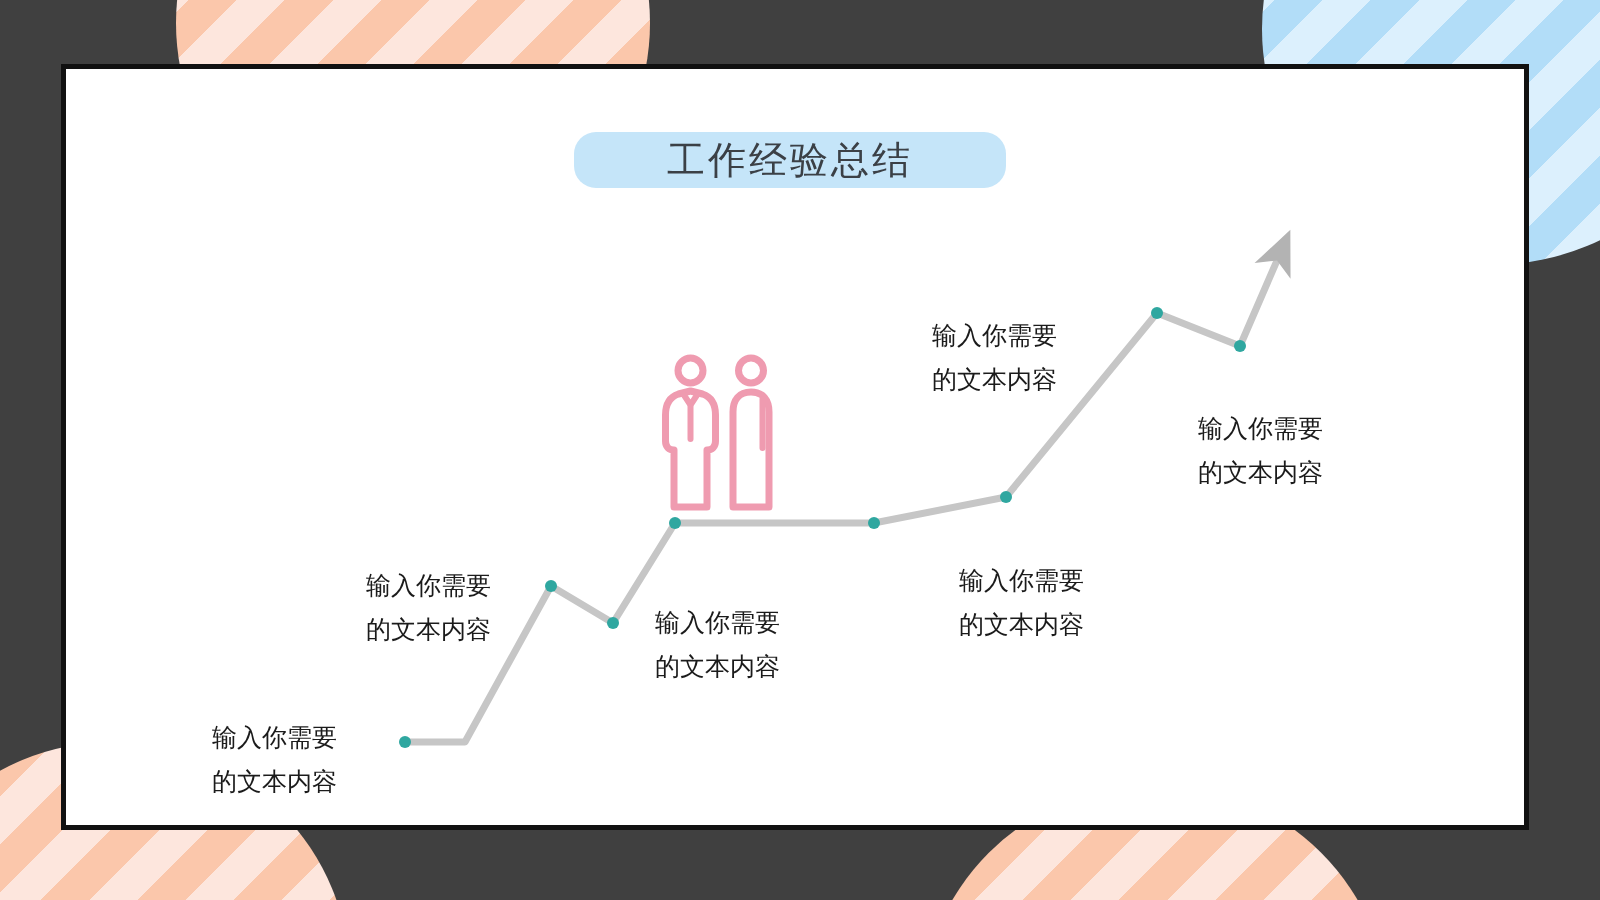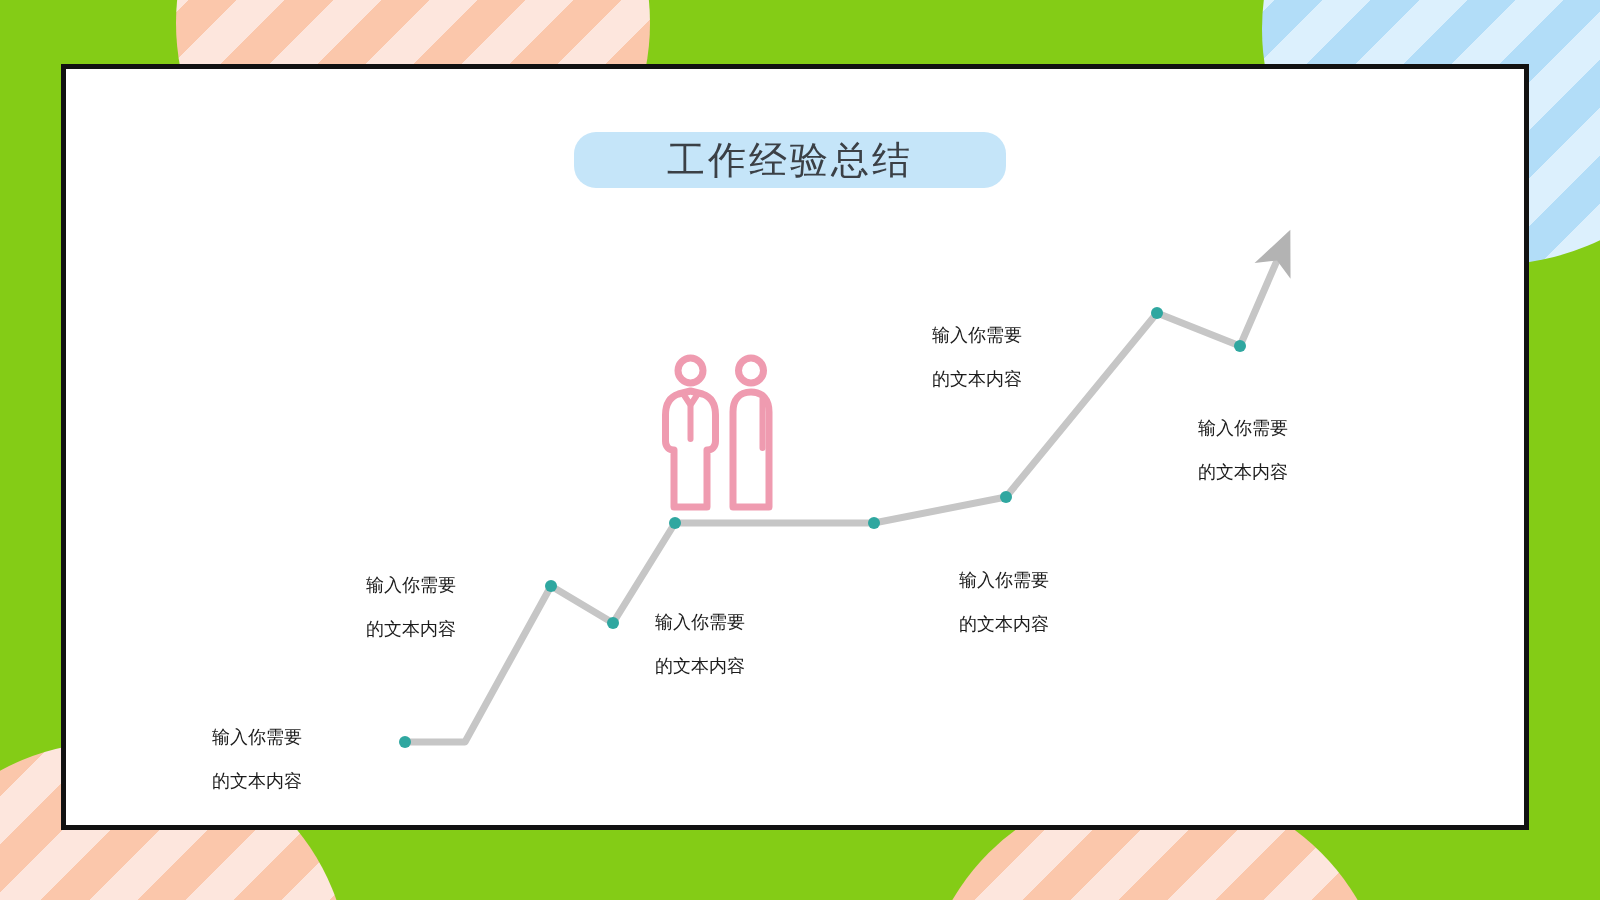--- a/index.html
+++ b/index.html
@@ -9,21 +9,21 @@
     background: #ffffff;
   }
   body {
     font-family: "Liberation Sans", "DejaVu Sans", sans-serif;
   }
   #slide {
     position: relative;
     width: 1600px;
     height: 900px;
     overflow: hidden;
-    background: #84cc16;
+    background: #404040;
   }
 
   
   .deco-layer {
     position: absolute;
     inset: 0;
     overflow: hidden;
     pointer-events: none;
   }
   .blob {
@@ -97,21 +97,21 @@
     position: absolute;
     left: 0;
     top: 0;
     width: 1468px;
     height: 766px;
   }
 
   
   .node-label {
     position: absolute;
-    font-size: 18px;
+    font-size: 25px;
     line-height: 44px;
     color: #1b1b1b;
     white-space: nowrap;
   }
   .node-label .l2 { display: block; }
 
   
   #people-icon {
     position: absolute;
     left: 594px;

